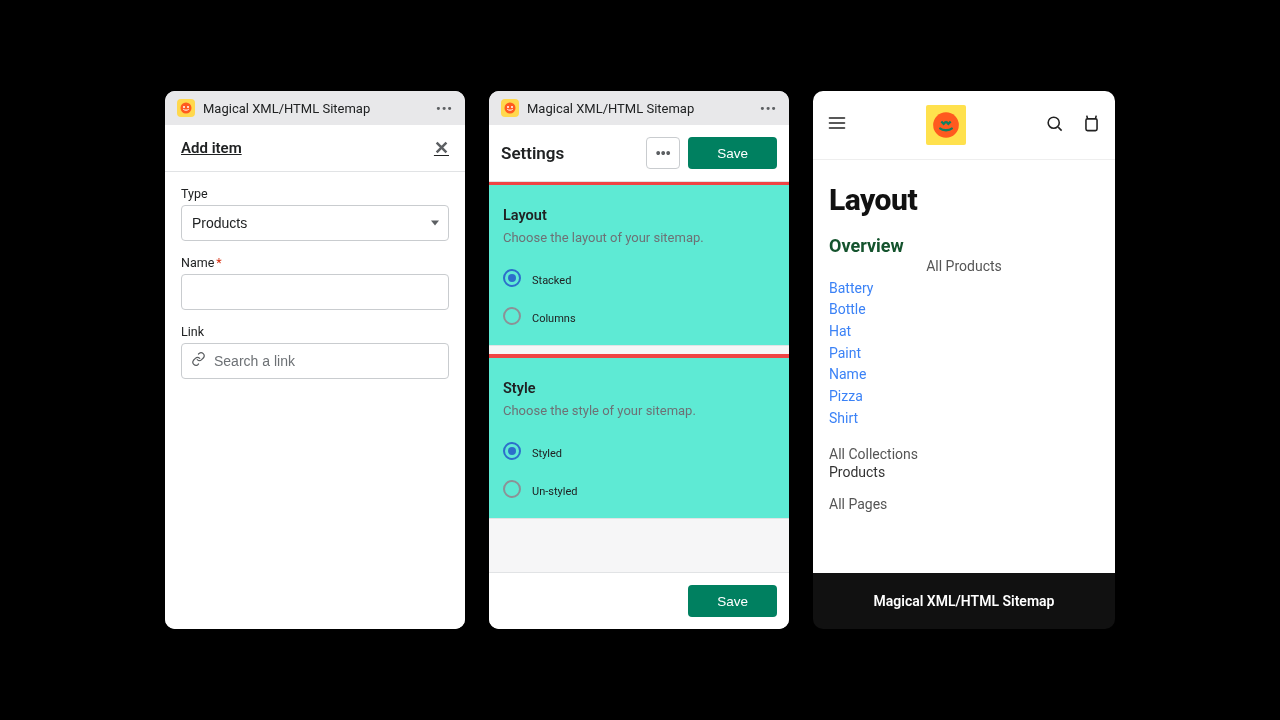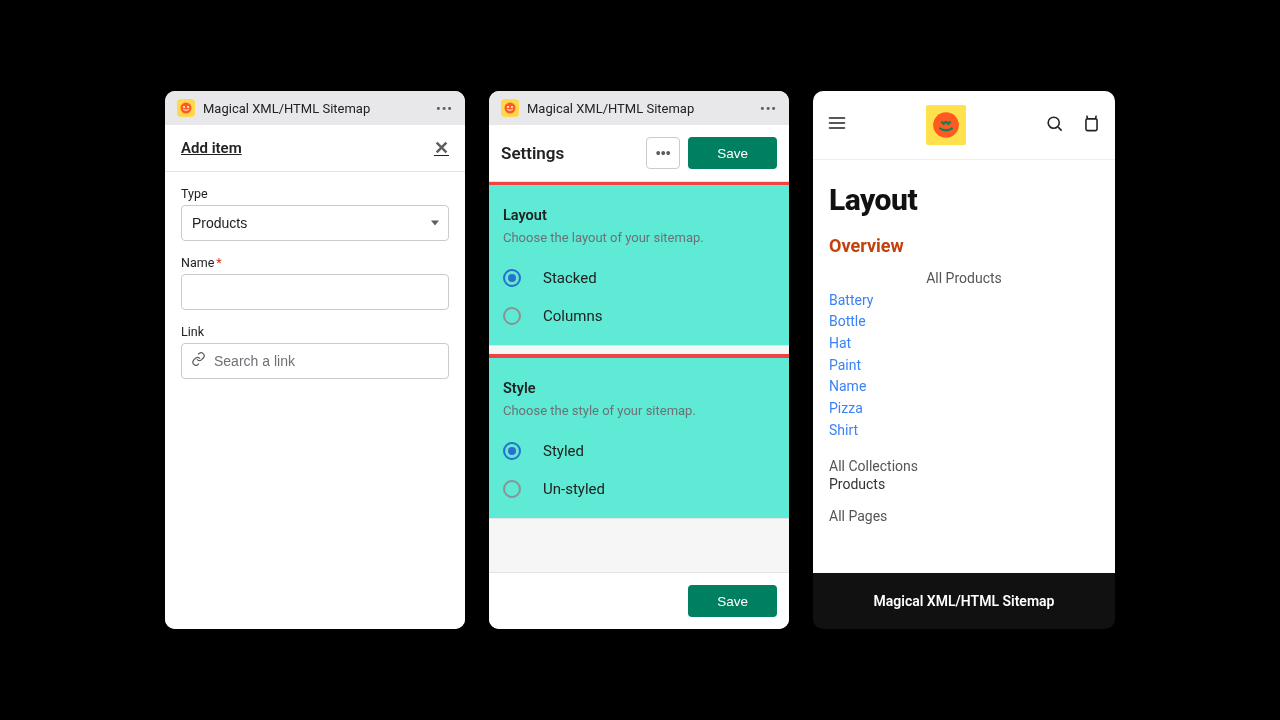--- a/index.html
+++ b/index.html
@@ -116,23 +116,23 @@
     border-top:4px solid #ef4444;
     border-bottom:1px solid #e1e3e5;
     padding: 22px 14px 10px;
     margin-top:-1px;
   }
   .section + .section { margin-top:8px; }
   .section h3 { font-size:14.5px; font-weight:600; color:#202223; margin-bottom:6px; }
   .section p.desc { font-size:13px; color:#6d7175; margin-bottom:14px; }
 
   .radio-row {
-    display:flex; align-items:center; gap:22px;
+    display:flex; align-items:flex-end; gap:11px;
     padding:10px 0;
-    font-size:15px; color:#202223;
+    font-size:11px; color:#202223;
     cursor:pointer;
   }
   .radio {
     width:18px; height:18px; border-radius:50%;
     border:2px solid #8c9196; position:relative; flex-shrink:0;
   }
   .radio.checked { border-color:#2c6ecb; }
   .radio.checked::after{
     content:""; position:absolute; inset:3px; border-radius:50%; background:#2c6ecb;
   }
@@ -151,21 +151,21 @@
   }
   .hamburger, .store-icon { color:#222; cursor:pointer; }
   .store-logo {
     width:40px; height:40px; border-radius:2px;
     background:#FFE14D; display:flex; align-items:center; justify-content:center;
   }
   .store-icons { display:flex; gap:18px; }
 
   .store-body { background:#fff; flex:1; padding: 22px 16px 12px; overflow:auto; }
   .store-body h1 { font-size:30px; font-weight:800; color:#111; letter-spacing:-0.5px; margin-bottom:18px; }
-  .store-body h2 { font-size:18px; font-weight:700; color:#c2410c; margin-bottom:12px; }
+  .store-body h2 { font-size:18px; font-weight:700; color:#14532d; }
   .sm-list { list-style:none; margin-bottom:16px; }
   .sm-list li { font-size:14px; color:#3b82f6; line-height:1.55; }
   .sm-list li:first-child { color:#555;text-align:center; }
   .sm-single { font-size:14px; color:#333; margin-top:2px; }
   .sm-head   { font-size:14px; color:#555; margin-top:16px; }
 
   .store-footer {
     background:#111; color:#fff; text-align:center;
     font-size:14px; font-weight:600;
     padding:20px 10px;

